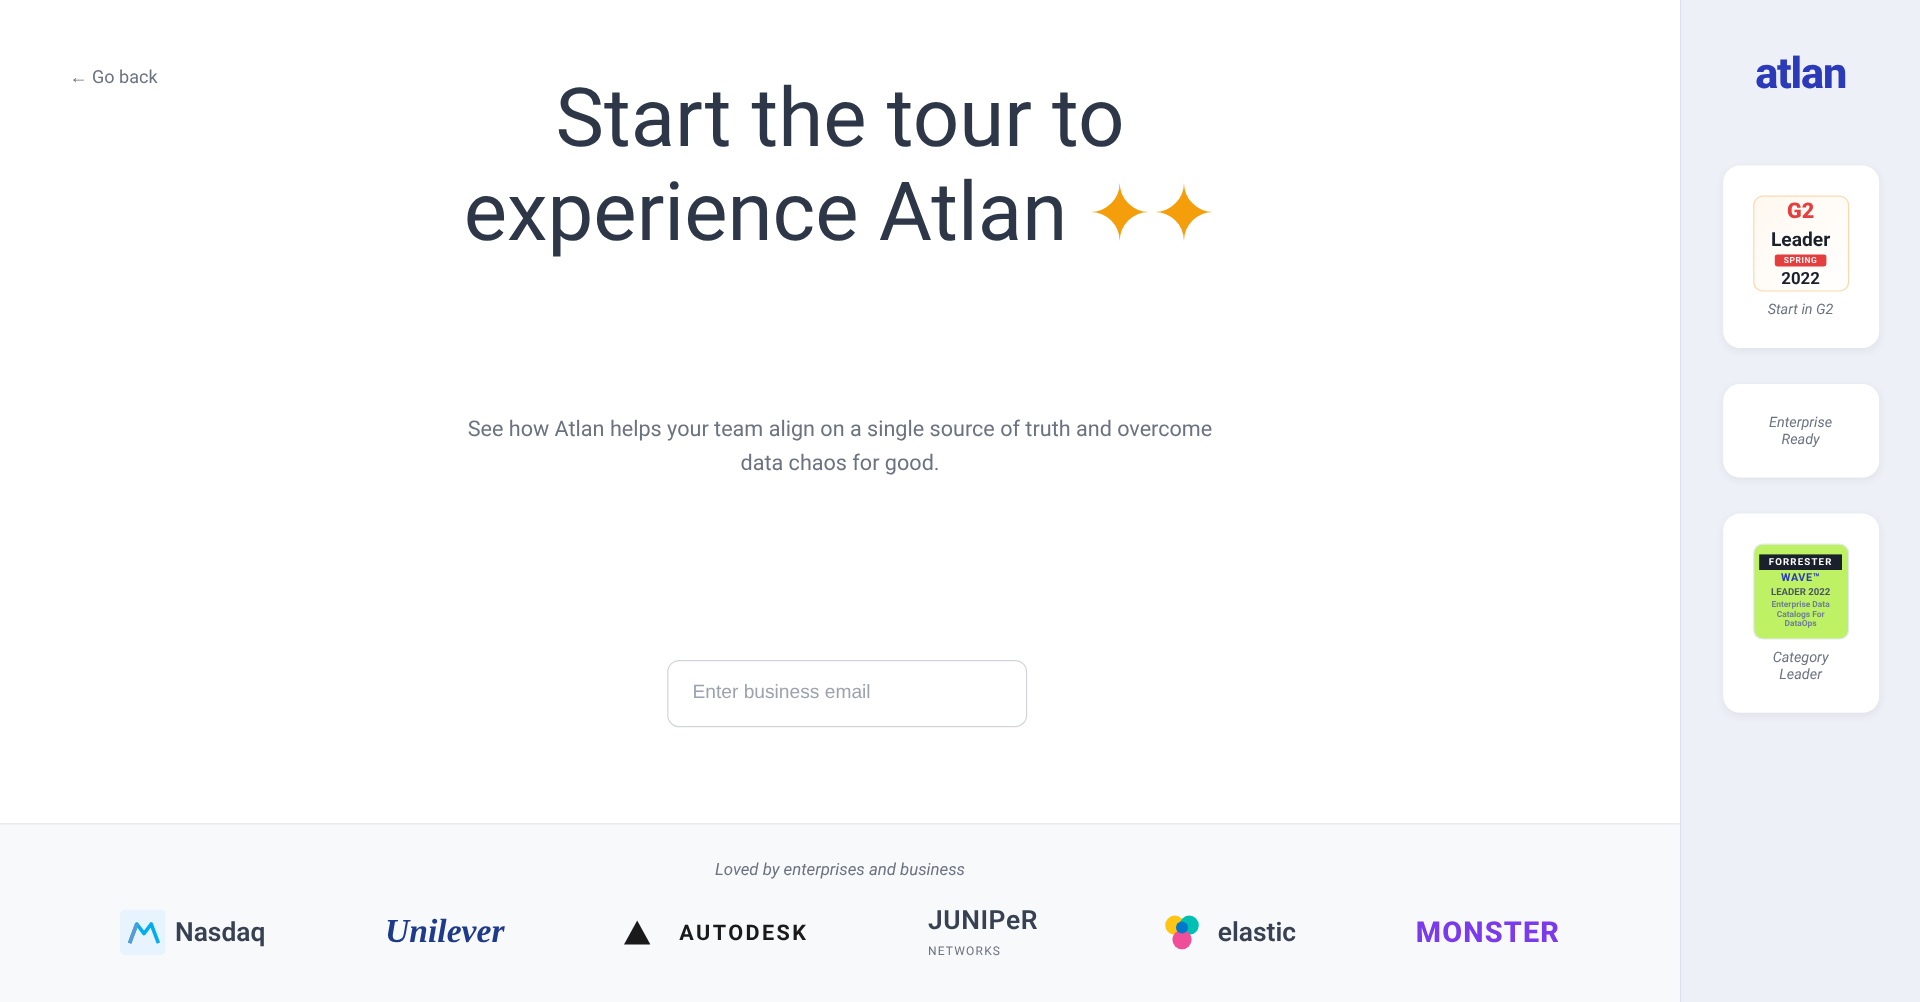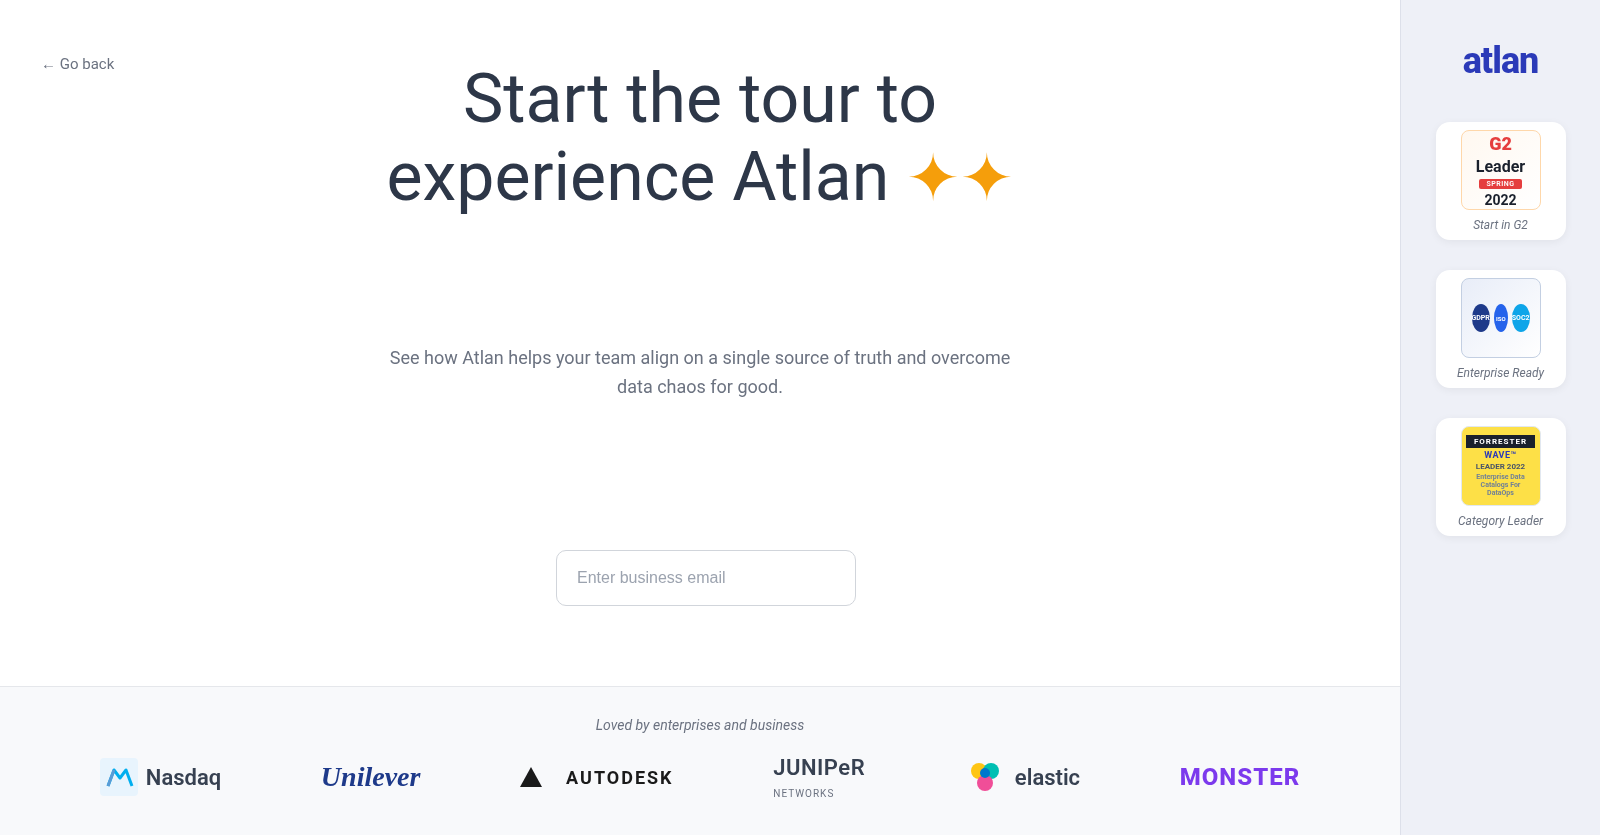--- a/index.html
+++ b/index.html
@@ -19,21 +19,21 @@
       display: flex;
       flex-direction: column;
       padding: 0;
       position: relative;
     }
 
     
     .go-back {
       position: absolute;
       top: 55px;
-      left: 41px;
+      left: 58px;
       color: #6b7280;
       font-size: 15px;
       cursor: pointer;
       display: flex;
       align-items: center;
       gap: 4px;
       text-decoration: none;
     }
 
     
@@ -224,27 +224,27 @@
       padding: 40px 16px 30px;
       gap: 30px;
       border-left: 1px solid #dde0ea;
     }
 
     .sidebar-logo {
       font-size: 36px;
       font-weight: 800;
       color: #2b3ab8;
       letter-spacing: -1px;
-      margin-bottom: 10px;
+      margin-bottom: 26px;
     }
 
     .sidebar-badge {
       background: #fff;
       border-radius: 14px;
-      padding: 8px;
+      padding: 25px;
       width: 130px;
       display: flex;
       flex-direction: column;
       align-items: center;
       gap: 8px;
       box-shadow: 0 2px 8px rgba(0,0,0,0.06);
     }
 
     .badge-image {
       width: 80px;
@@ -307,21 +307,21 @@
       display: flex;
       align-items: center;
       justify-content: center;
       font-size: 9px;
       font-weight: 700;
       color: white;
     }
 
     
     .forr-badge {
-      background: #fde047;
+      background: #bef264;
       border: 1px solid #e2e8f0;
       flex-direction: column;
       gap: 2px;
       padding: 8px;
     }
     .forr-top-bar {
       background: #1a202c;
       color: white;
       font-size: 8px;
       font-weight: 700;
@@ -424,25 +424,20 @@
     <div class="badge-image g2-badge" style="display:flex; flex-direction:column; align-items:center; justify-content:center; gap:3px; width:80px; height:80px;">
       <div style="font-size:18px; font-weight:900; color:#e53e3e;">G2</div>
       <div class="g2-leader">Leader</div>
       <div class="g2-spring">SPRING</div>
       <div class="g2-year">2022</div>
     </div>
     <span class="badge-label">Start in G2</span>
   </div>
 
   <div class="sidebar-badge">
-    <div class="badge-image ent-badge" style="width:80px; height:80px; display:flex; align-items:center; justify-content:center; gap:4px; background: linear-gradient(135deg,#e8edf8,#fff); border:1px solid #c3cfe2; border-radius:8px;">
-      <div class="ent-circle" style="background:#1e3a8a; width:28px; height:28px; font-size:7px; letter-spacing:0;">GDPR</div>
-      <div class="ent-circle" style="background:#2563eb; width:28px; height:28px; font-size:6px;">ISO</div>
-      <div class="ent-circle" style="background:#0ea5e9; width:28px; height:28px; font-size:7px;">SOC2</div>
-    </div>
     <span class="badge-label">Enterprise Ready</span>
   </div>
 
   <div class="sidebar-badge">
     <div class="badge-image forr-badge" style="width:80px; height:80px; display:flex; flex-direction:column; align-items:center; justify-content:center; gap:2px; border:1px solid #e2e8f0; border-radius:8px; padding:6px;">
       <div class="forr-top-bar">FORRESTER</div>
       <div class="forr-wave">WAVE™</div>
       <div class="forr-year">LEADER 2022</div>
       <div class="forr-sub">Enterprise Data Catalogs For DataOps</div>
     </div>

